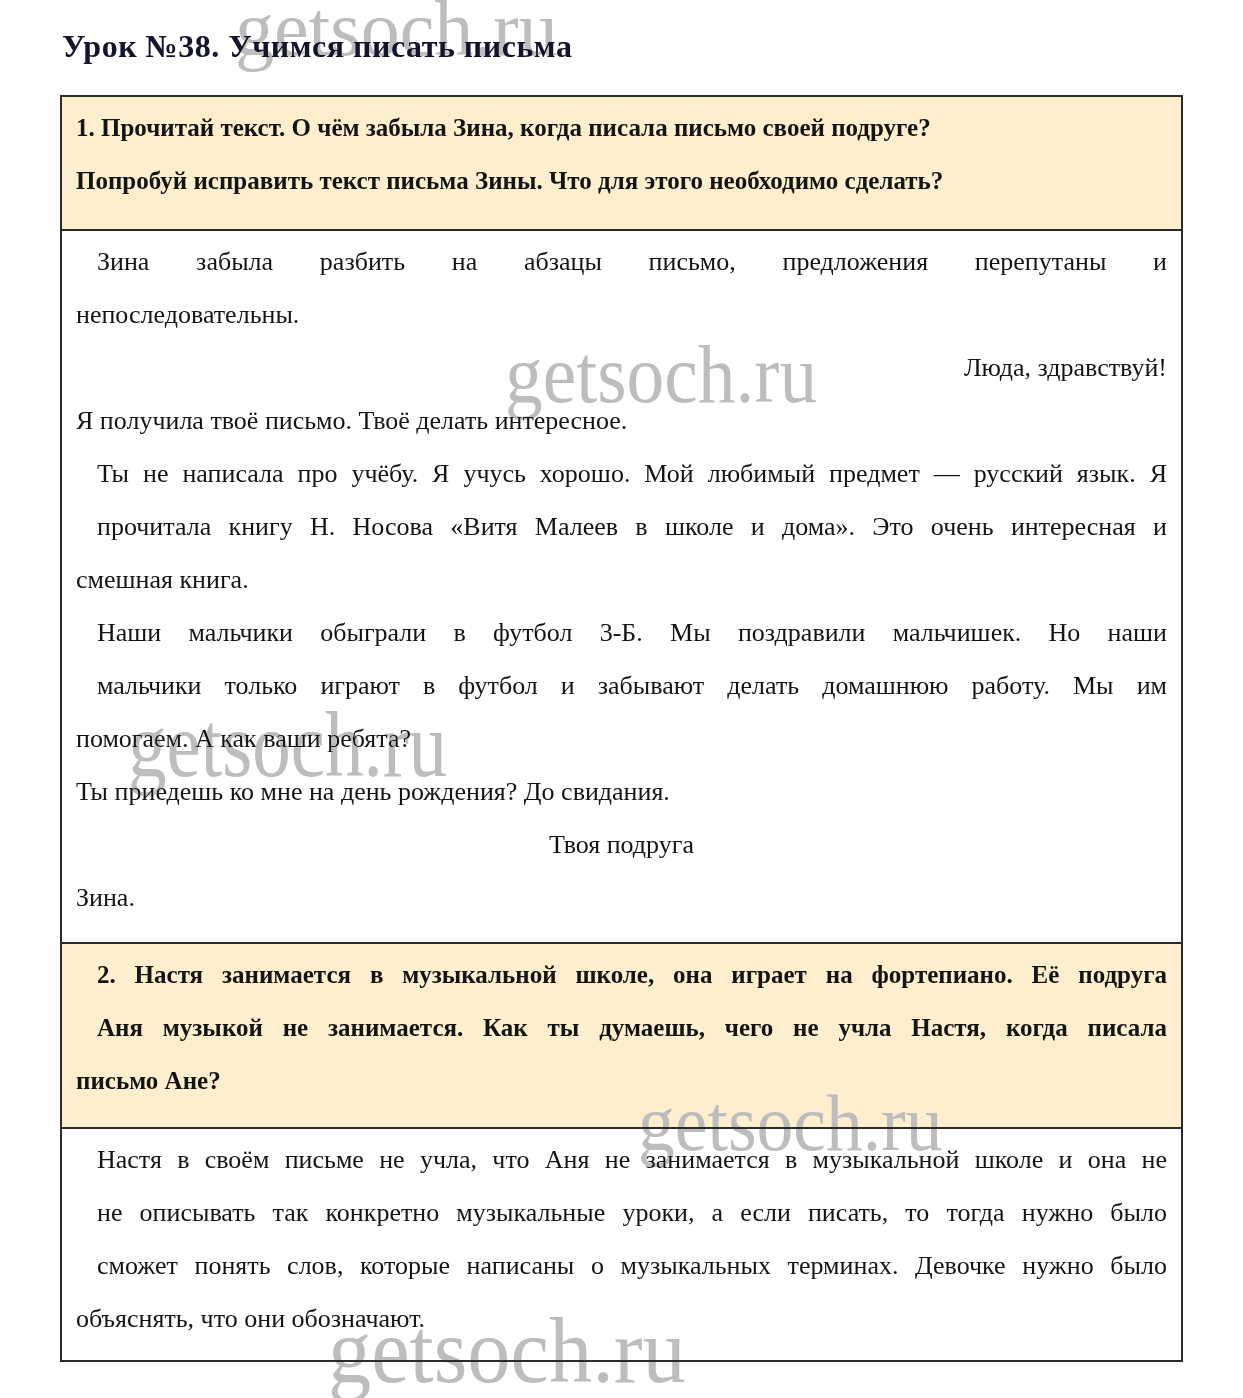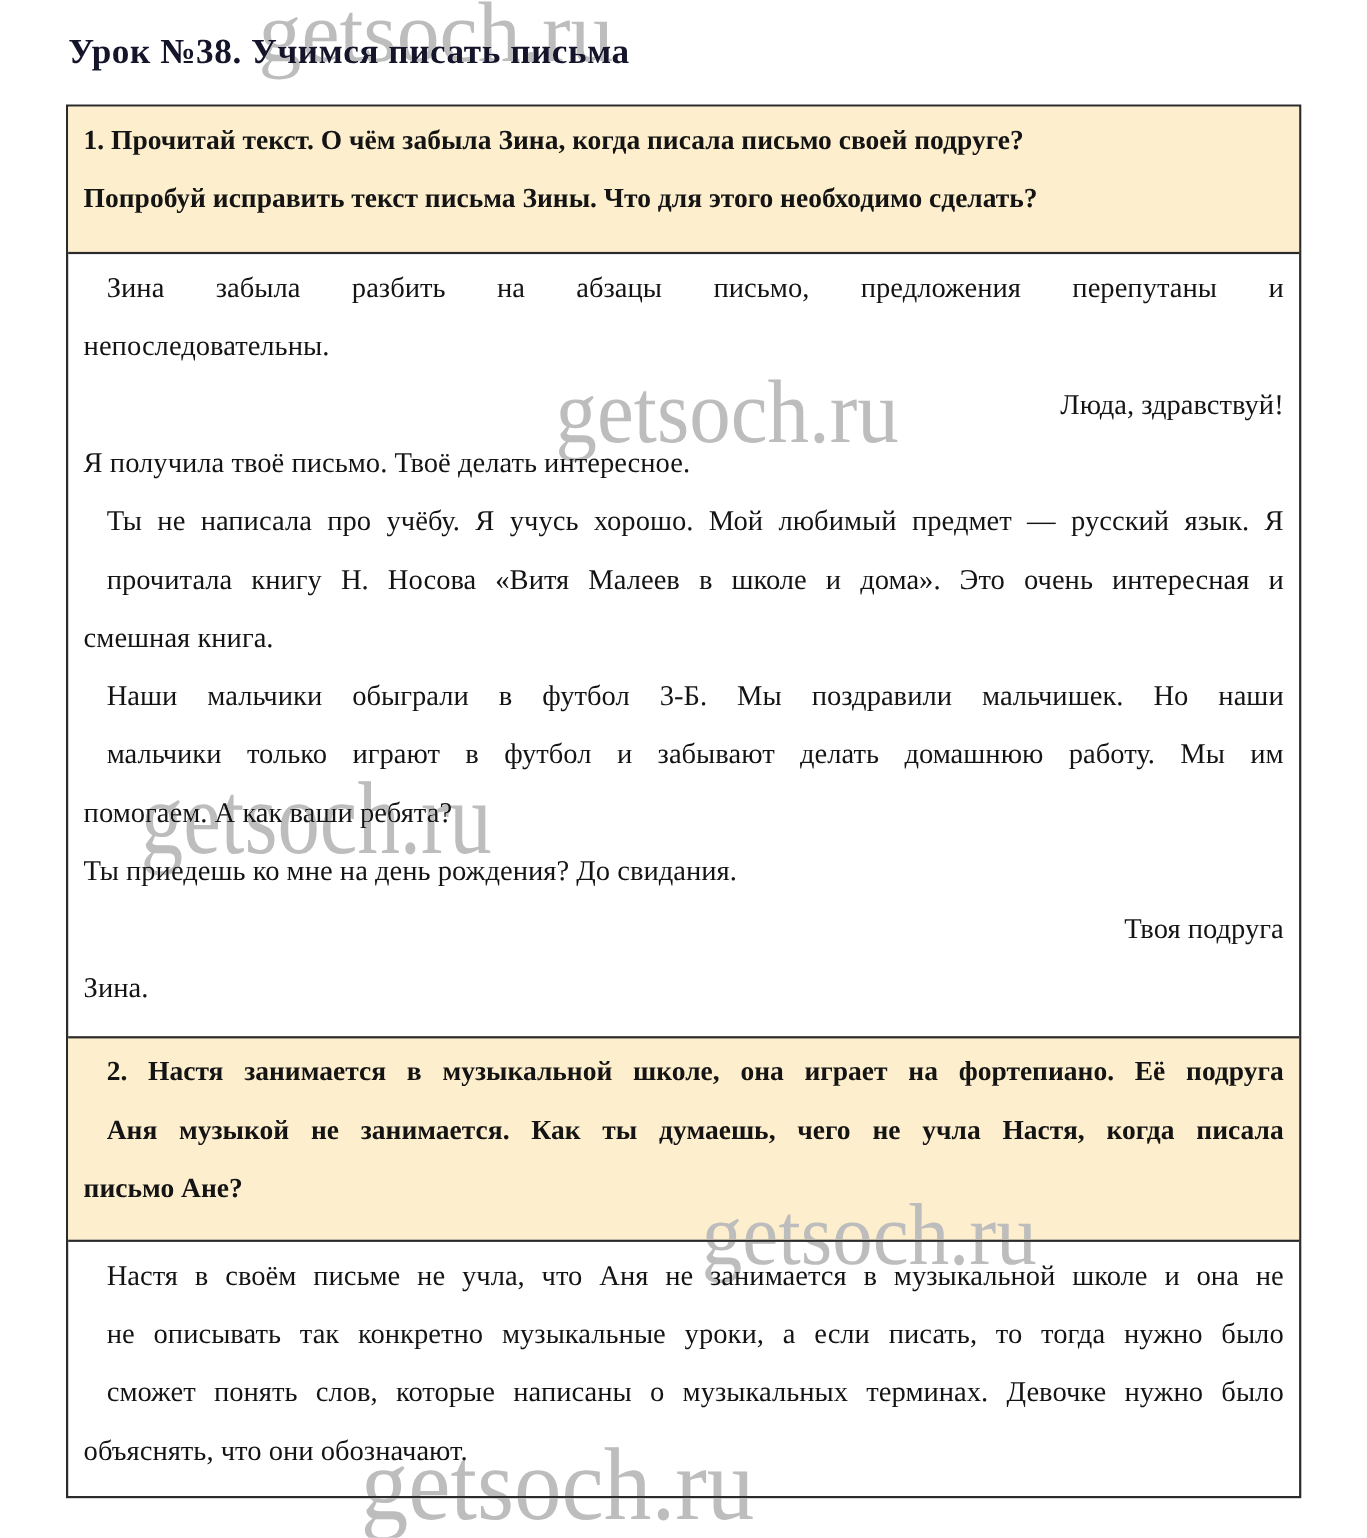--- a/index.html
+++ b/index.html
@@ -37,21 +37,21 @@
   }
   .row.answer{font-size:26px;background:transparent;}
   .row.answer.last{padding-bottom:15px;}
   .row.question.q2{padding-bottom:20px;}
   .line{
     min-height:53px;line-height:53px;
     text-align:left;
   }
   .line.stretch{text-align:justify;text-align-last:justify;margin-left:21px;}
   .line.center{text-align:right;}
-  .line.right{text-align:right;font-family:Liberation Serif, serif;}
+  .line.right{text-align:center;font-family:Liberation Serif, serif;}
   .watermark{
     position:absolute;z-index:5;
     color:var(--watermark);
     mix-blend-mode:darken;
     font-family:"Liberation Serif","DejaVu Serif",serif;
     white-space:nowrap;pointer-events:none;
     transform-origin:left top;
   }
   .w1{left:235px;top:-16px;font-size:78px;}
   .w2{left:505px;top:328px;font-size:82px;transform:scaleX(.92);}

